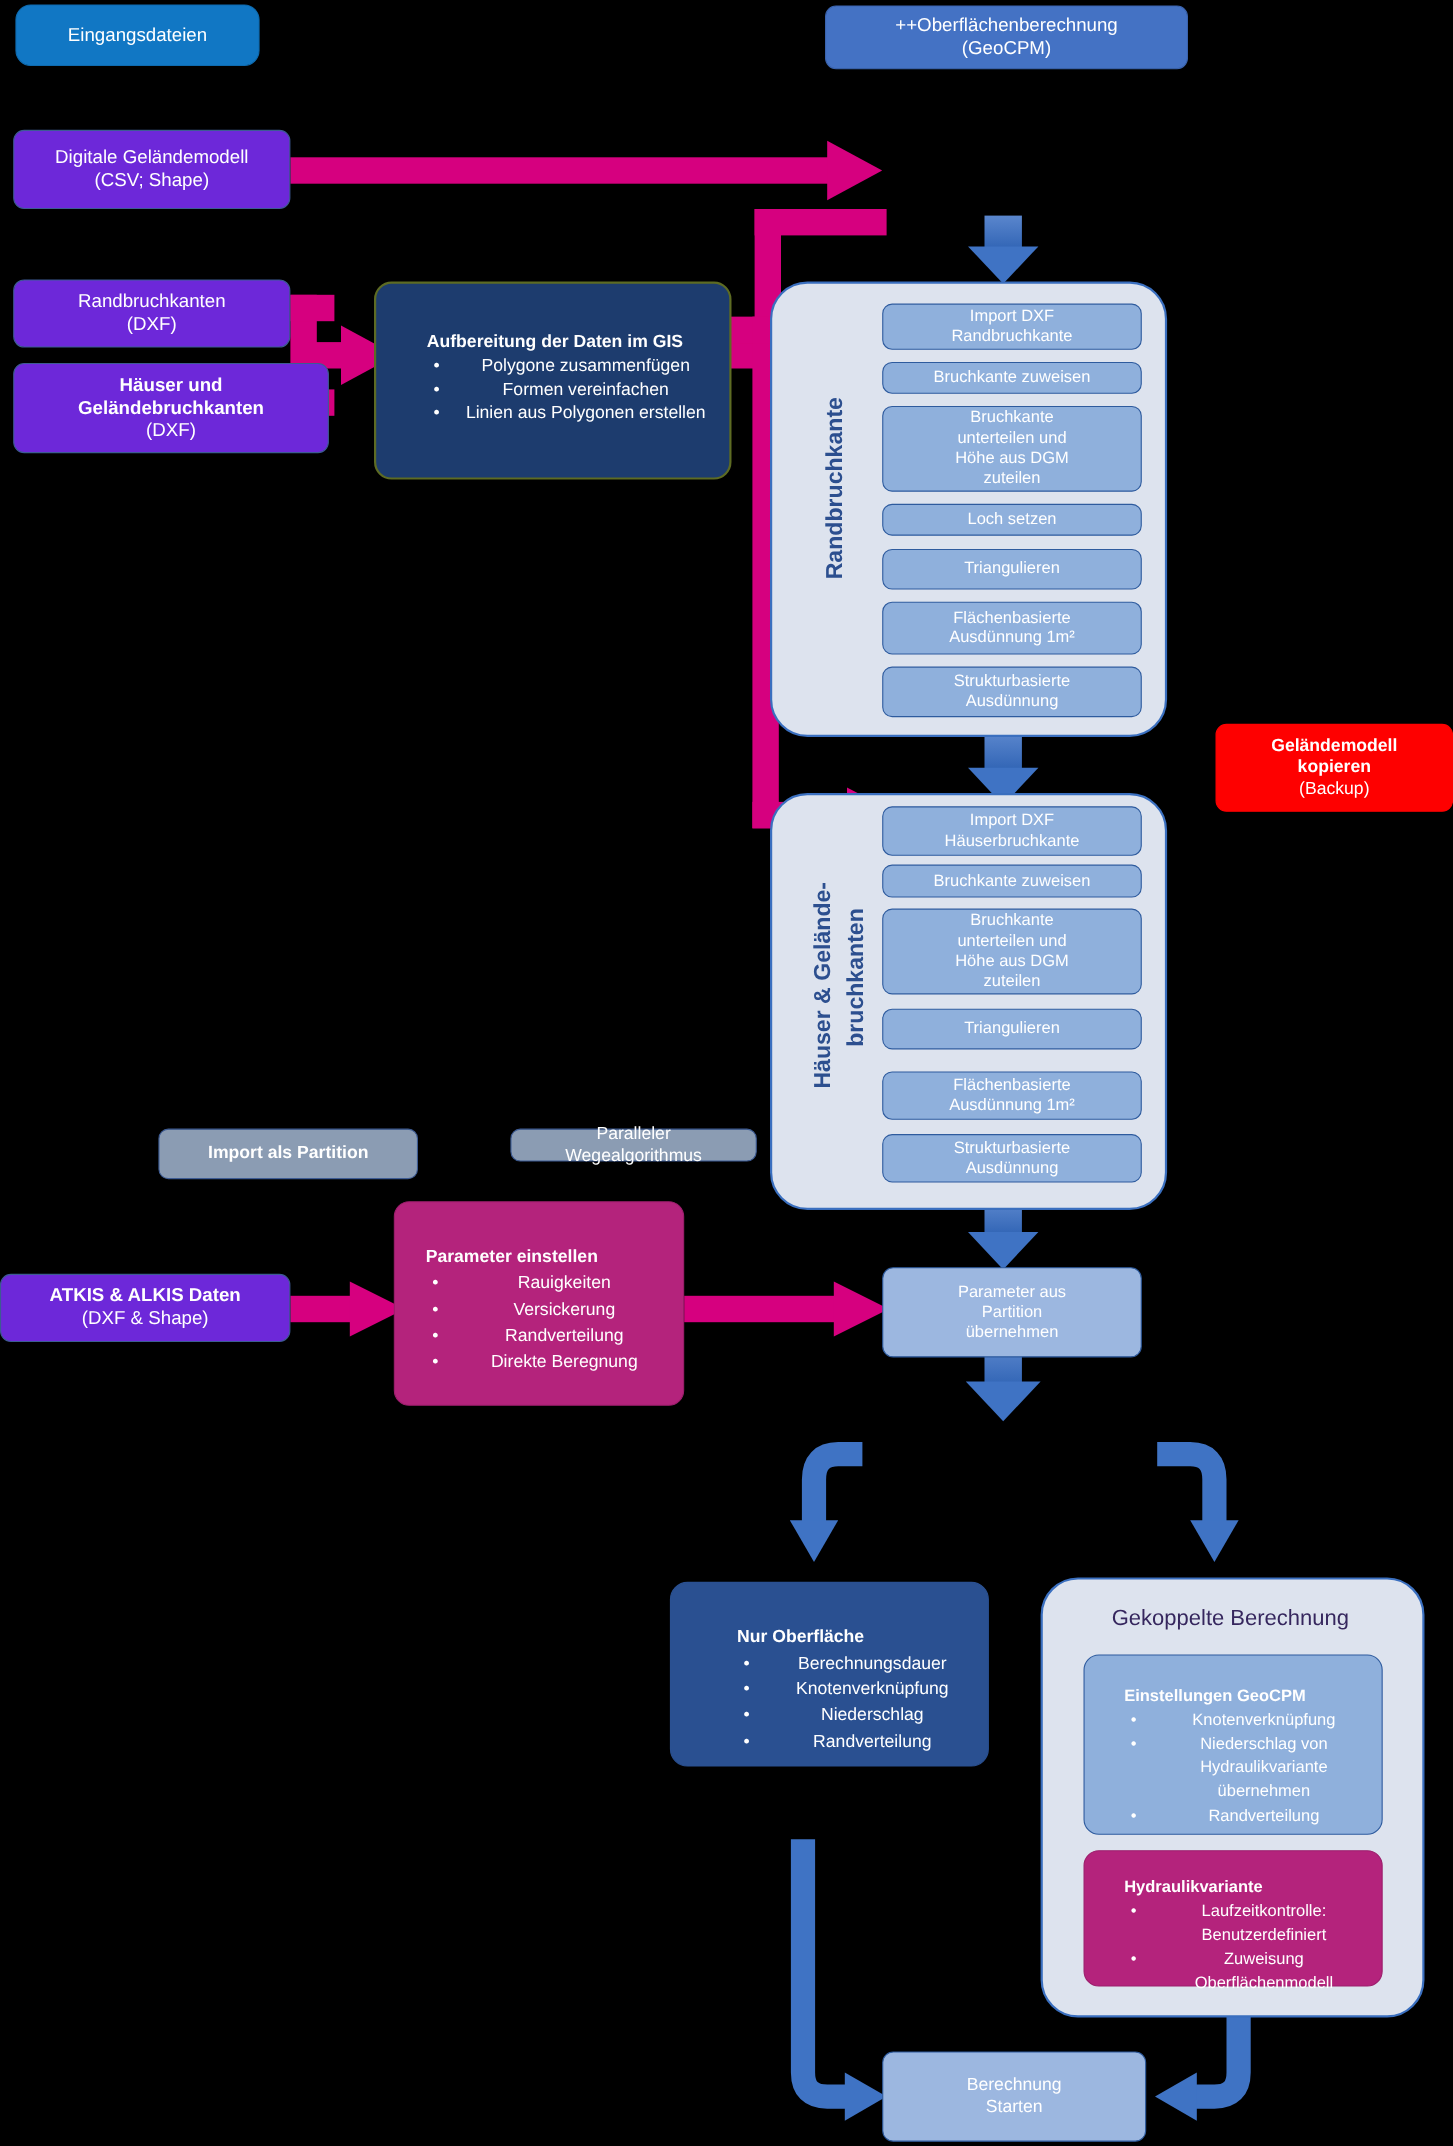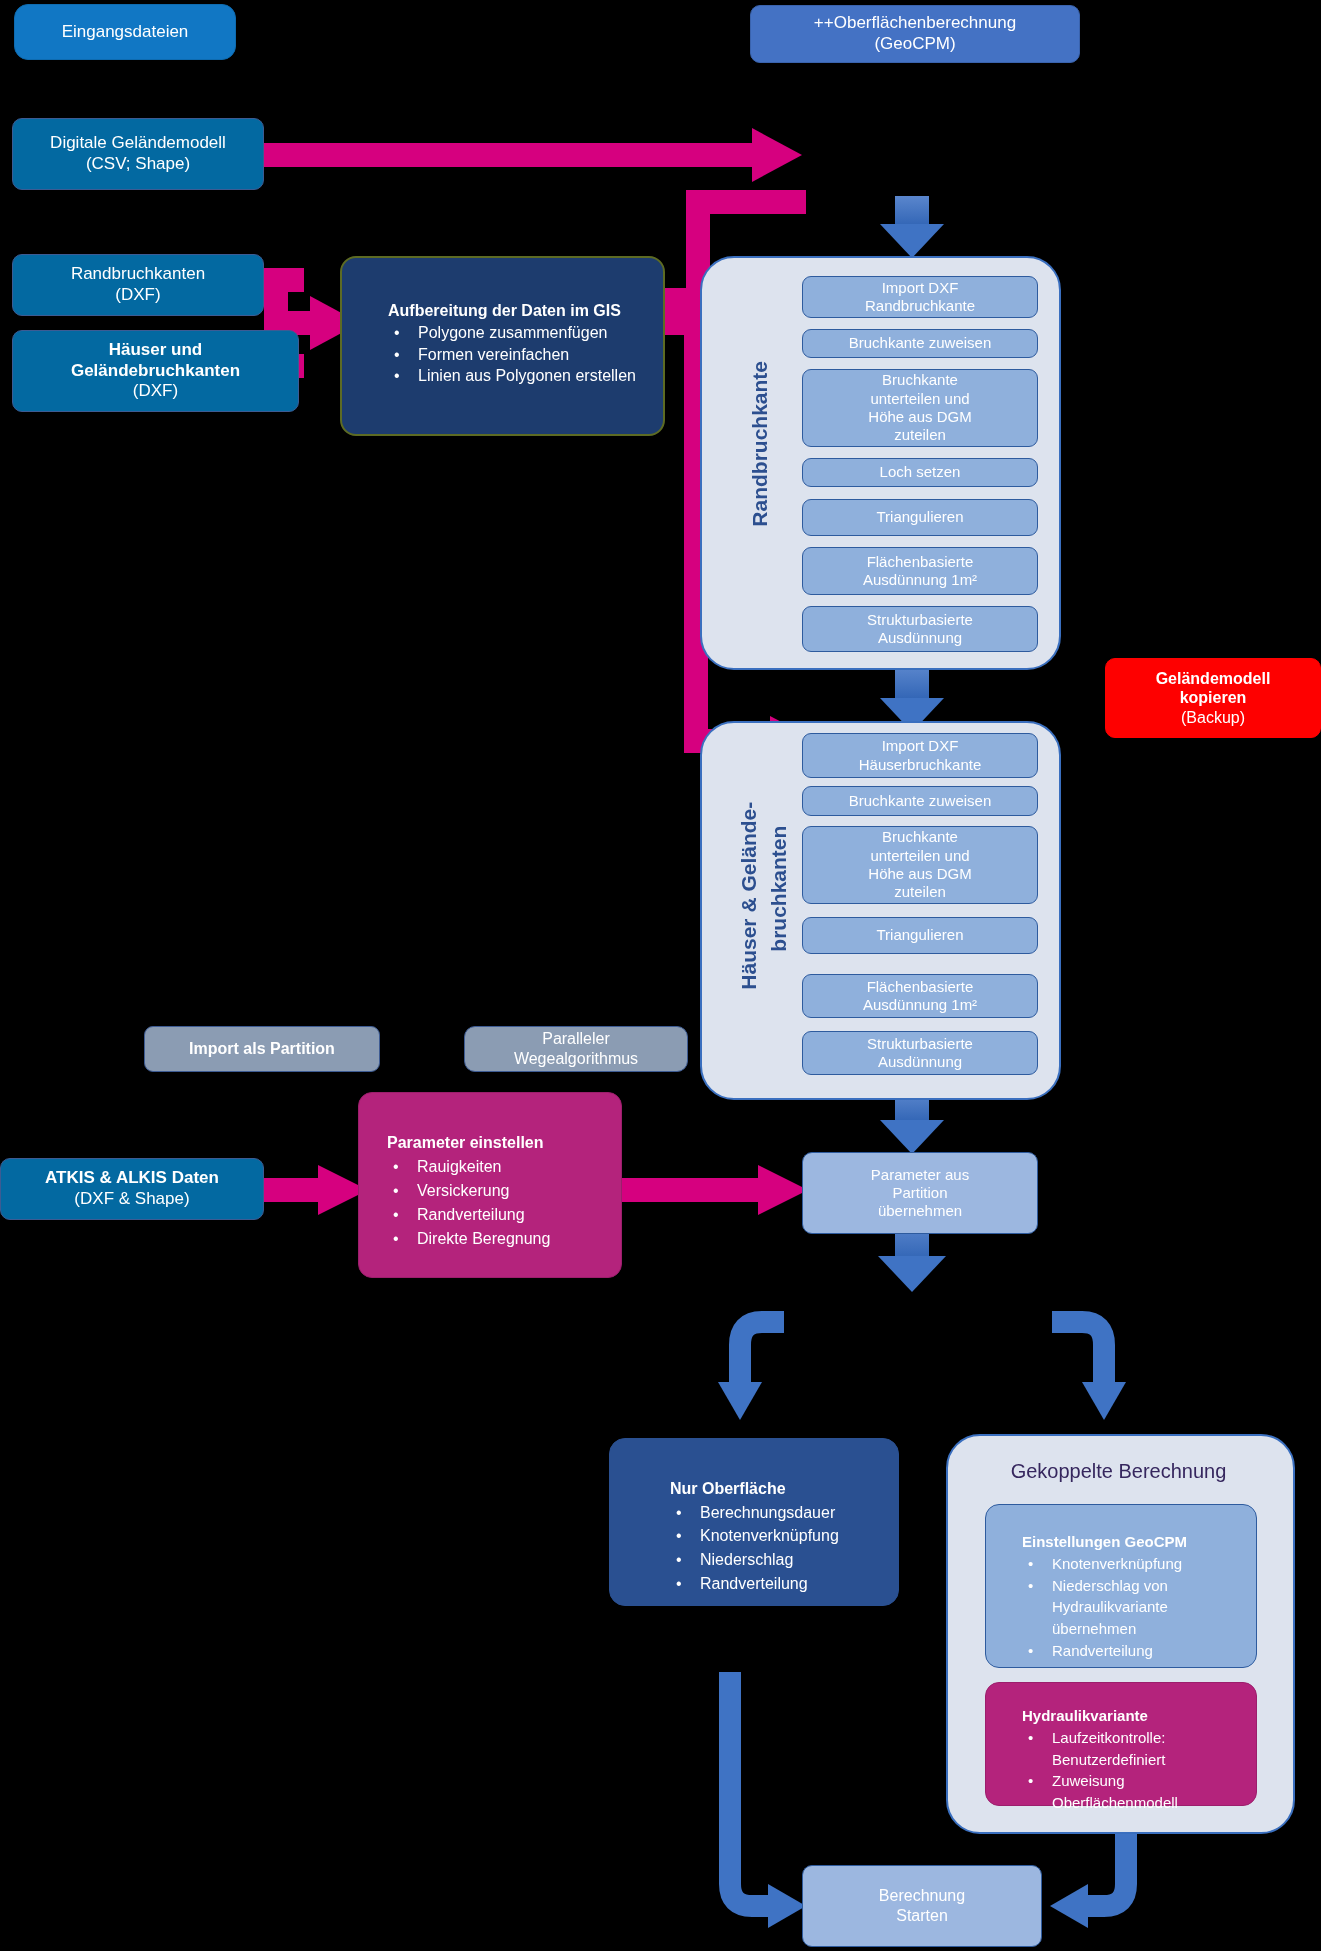--- a/index.html
+++ b/index.html
@@ -39,21 +39,21 @@
     color:#ffffff;
   }
   .v-blue-hdr2{           
     background:#4472c4;
     border:1px solid #3a63ad;
     border-radius:10px;
     box-shadow:0 2px 0 rgba(0,0,0,.35);
     color:#ffffff;
   }
   .v-purple{              
-    background:#0369a1;
+    background:#6d28d9;
     border:1px solid #3d5b93;
     border-radius:10px;
     color:#ffffff;
   }
   .v-lightblue{           
     background:#9cb7e0;
     border:1px solid #2e5b9e;
     border-radius:10px;
     color:#ffffff;
   }
@@ -115,20 +115,21 @@
   .blk .ttl{font-weight:bold;display:block;}
   .blk ul{
     list-style:none;
     margin:0;
     padding:0;
   }
   .blk li{
     position:relative;
     padding-left:30px;
     margin:0;
+    text-align:center;
   }
   .blk li:before{
     content:"\2022";
     position:absolute;
     left:6px;
     top:0;
   }
 
   
   .vlabel{
@@ -373,21 +374,21 @@
   <div class="node v-red" style="left:1105px;top:658px;width:216px;height:80px;font-size:16px;">
     <span class="ttl">Geländemodell</span>
     <span class="ttl">kopieren</span>
     <span>(Backup)</span>
   </div>
 
   <div class="node v-slate" style="left:144px;top:1026px;width:236px;height:46px;font-size:16px;font-weight:bold;">
     <span>Import als Partition</span>
   </div>
 
-  <div class="node v-slate" style="left:464px;top:1026px;width:224px;height:46px;font-size:16px;border-radius:11px;">
+  <div class="node v-slate" style="left:464px;top:1026px;width:224px;height:30px;font-size:16px;">
     <span>Paralleler</span>
     <span>Wegealgorithmus</span>
   </div>
 
   <div class="blk v-magenta" style="left:358px;top:1092px;width:264px;height:186px;padding:38px 12px 12px 28px;font-size:16px;line-height:1.5;">
     <span class="ttl">Parameter einstellen</span>
     <ul>
       <li>Rauigkeiten</li>
       <li>Versickerung</li>
       <li>Randverteilung</li>

